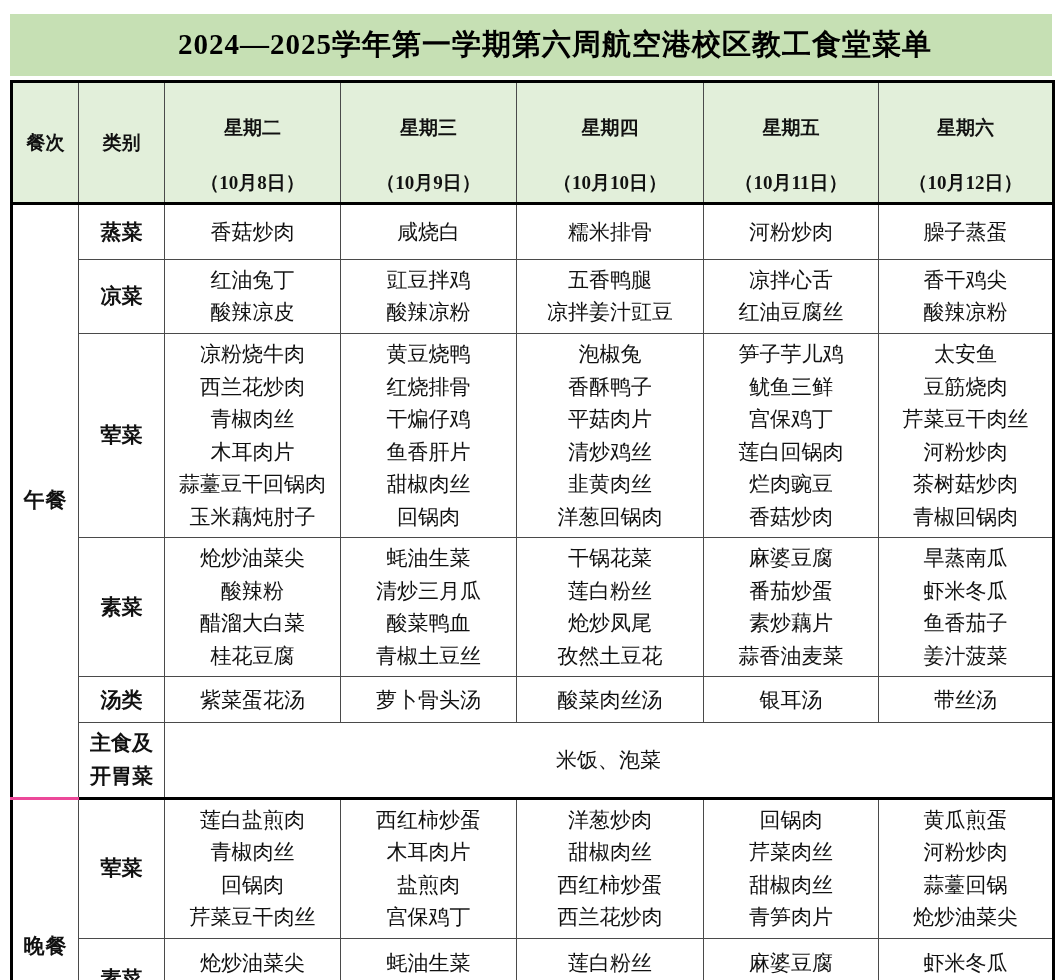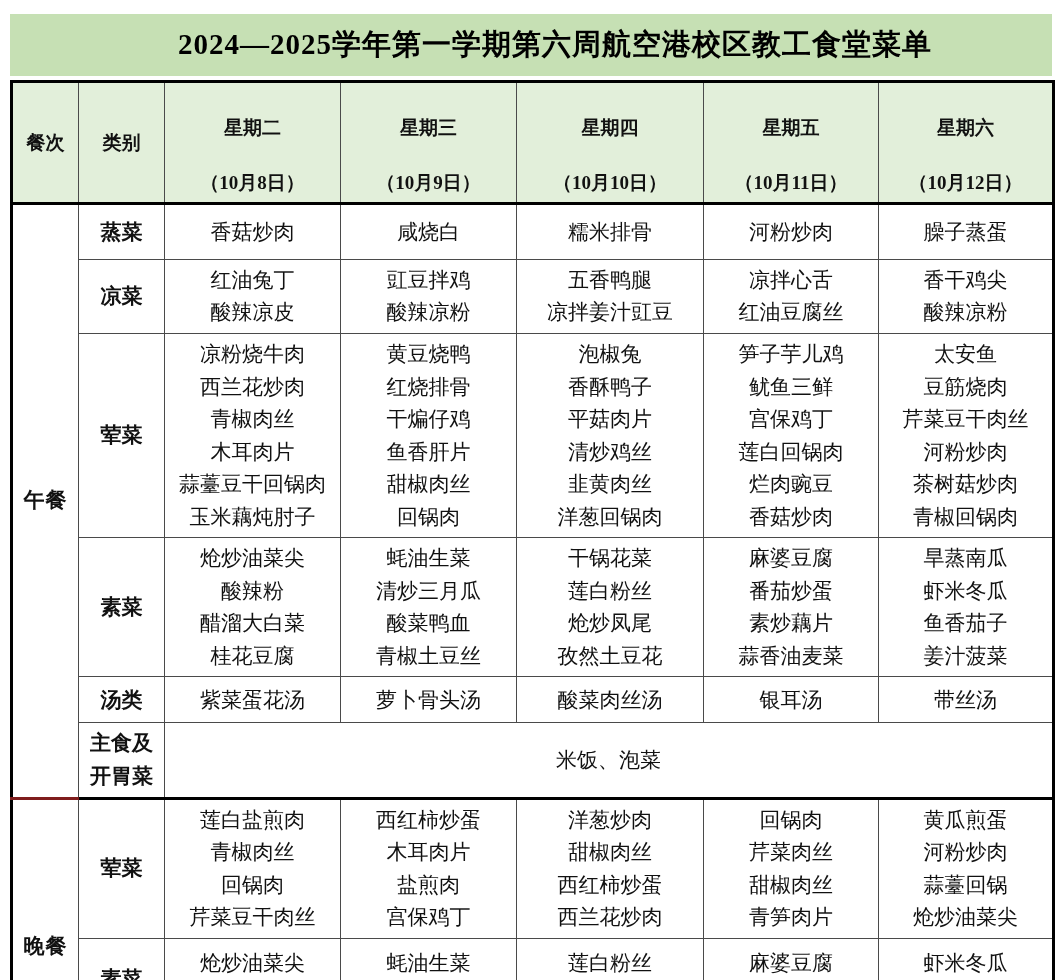--- a/index.html
+++ b/index.html
@@ -24,21 +24,21 @@
     border:1px solid #4a4a4a;text-align:center;vertical-align:middle;
     padding:4px 2px;overflow:hidden;
   }
   .menu thead th{
     background:#e2efda;border-bottom:3px solid #000;
     font-size:19px;font-weight:bold;line-height:1.55;
   }
   .menu td{font-size:21px;line-height:1.55;white-space:pre-line;}
   .cat-cell{font-weight:bold;font-size:17px;white-space:pre-line;}
   .meal-cell{font-weight:bold;font-size:22px;letter-spacing:1px;}
-  .meal-cell.lunch{border-bottom:3px solid #7f1d1d;}
+  .meal-cell.lunch{border-bottom:3px solid #ec4899;}
   tr.sec-end td{border-bottom:3px solid #000;}
   tr.r-header{height:84px;}
   tr.r-zheng{height:56px;}
   tr.r-liang{height:66px;}
   tr.r-hun-l{height:184px;}
   tr.r-su-l{height:110px;}
   tr.r-tang{height:46px;}
   tr.r-zhushi{height:58px;}
   tr.r-hun-d{height:128px;}
   tr.r-su-d{height:82px;}

